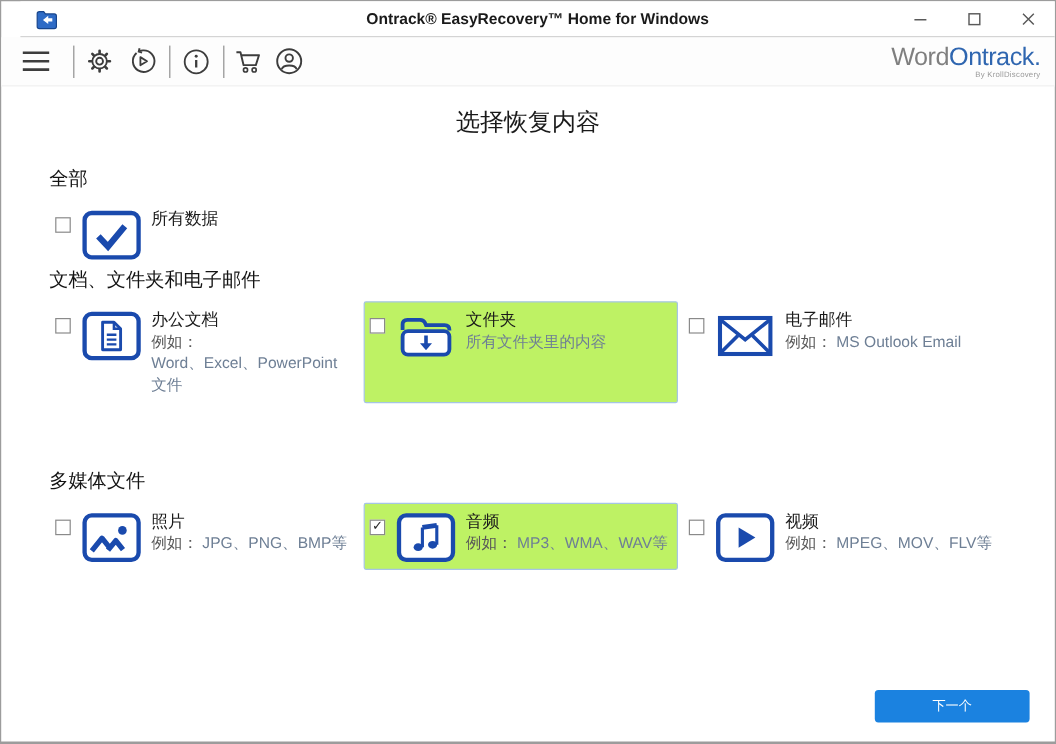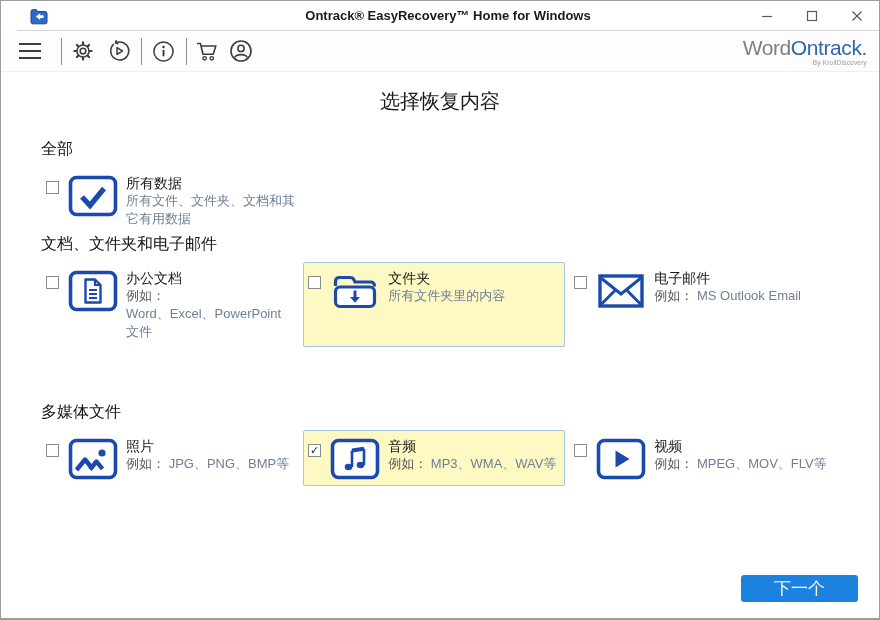--- a/index.html
+++ b/index.html
@@ -55,42 +55,42 @@
     font-family:"DejaVu Serif","Liberation Serif",serif;
   }
   .mt-s1 { margin-top:24px; } .mt-s2 { } .mt-s3 { margin-top:55px; }
 
   .tile-row { display:flex; margin-top:7px; }
   .tile {
     display:flex; align-items:flex-start; padding:7px 6px 5px 4px;
     border:1px solid transparent; border-radius:2px; cursor:pointer;
   }
   .tile.w1 { width:262px; } .tile.w2 { width:266px; margin-left:4px; } .tile.w3 { width:294px; margin-left:4px; }
-  .tile.selected { background:#fef9c3; border-color:#a6c5e4; }
+  .tile.selected { background:#bef264; border-color:#a6c5e4; }
 
   .checkbox {
     width:13px; height:13px; border:1px solid #8a8a8a; background:#fff;
     margin-top:6px; flex:none; display:flex; align-items:center; justify-content:center;
     font-size:11px; color:#2a2a2a; line-height:1;
   }
   .checkbox.checked::after { content:"✓"; }
 
   .tile-icon { flex:none; margin:0 8px 0 9px; display:flex; }
   .tile-text { min-width:0; }
   .tile-title { font-size:14px; font-weight:400; color:#1a1a1a; line-height:17px;
     font-family:"DejaVu Serif","Liberation Serif",serif; }
   .tile-desc { font-size:13px; line-height:18px; color:#6e7f95; }
   .tile-desc .eg { color:#595959; }
   .tile-desc.stacked .eg { display:block; }
   .narrow-desc { max-width:182px; }
 
   .next-btn {
-    position:absolute; right:21px; bottom:16px; width:117px; height:27px;
+    position:absolute; right:21px; bottom:16px; width:129px; height:27px;
     background:#1b82e0; color:#fff; border:none; border-radius:3px;
-    font-size:17px; font-family:"Liberation Sans","DejaVu Sans",sans-serif; cursor:pointer;
+    font-size:11px; font-family:"Liberation Sans","DejaVu Sans",sans-serif; cursor:pointer;
   }
 
   svg { display:block; }
 </style>
 </head>
 <body>
 
 <div class="window">
 
   <div class="titlebar">
@@ -183,21 +183,20 @@
       <div class="tile w1">
         <span class="checkbox"></span>
         <span class="tile-icon">
           <svg width="50" height="42" viewBox="0 0 50 42">
             <rect x="2.5" y="2.5" width="45" height="37" rx="6" fill="#fff" stroke="#1a4aad" stroke-width="3.6"></rect>
             <path d="M14 22 l8 8.5 L36 13.5" fill="none" stroke="#1a4aad" stroke-width="5.2"></path>
           </svg>
         </span>
         <div class="tile-text narrow-desc">
           <div class="tile-title">所有数据</div>
-          <div class="tile-desc"><span>所有文件、文件夹、文档和其它有用数据</span></div>
         </div>
       </div>
     </div>
 
     <div class="section-title mt-s2">文档、文件夹和电子邮件</div>
     <div class="tile-row">
 
       <div class="tile w1">
         <span class="checkbox"></span>
         <span class="tile-icon">

